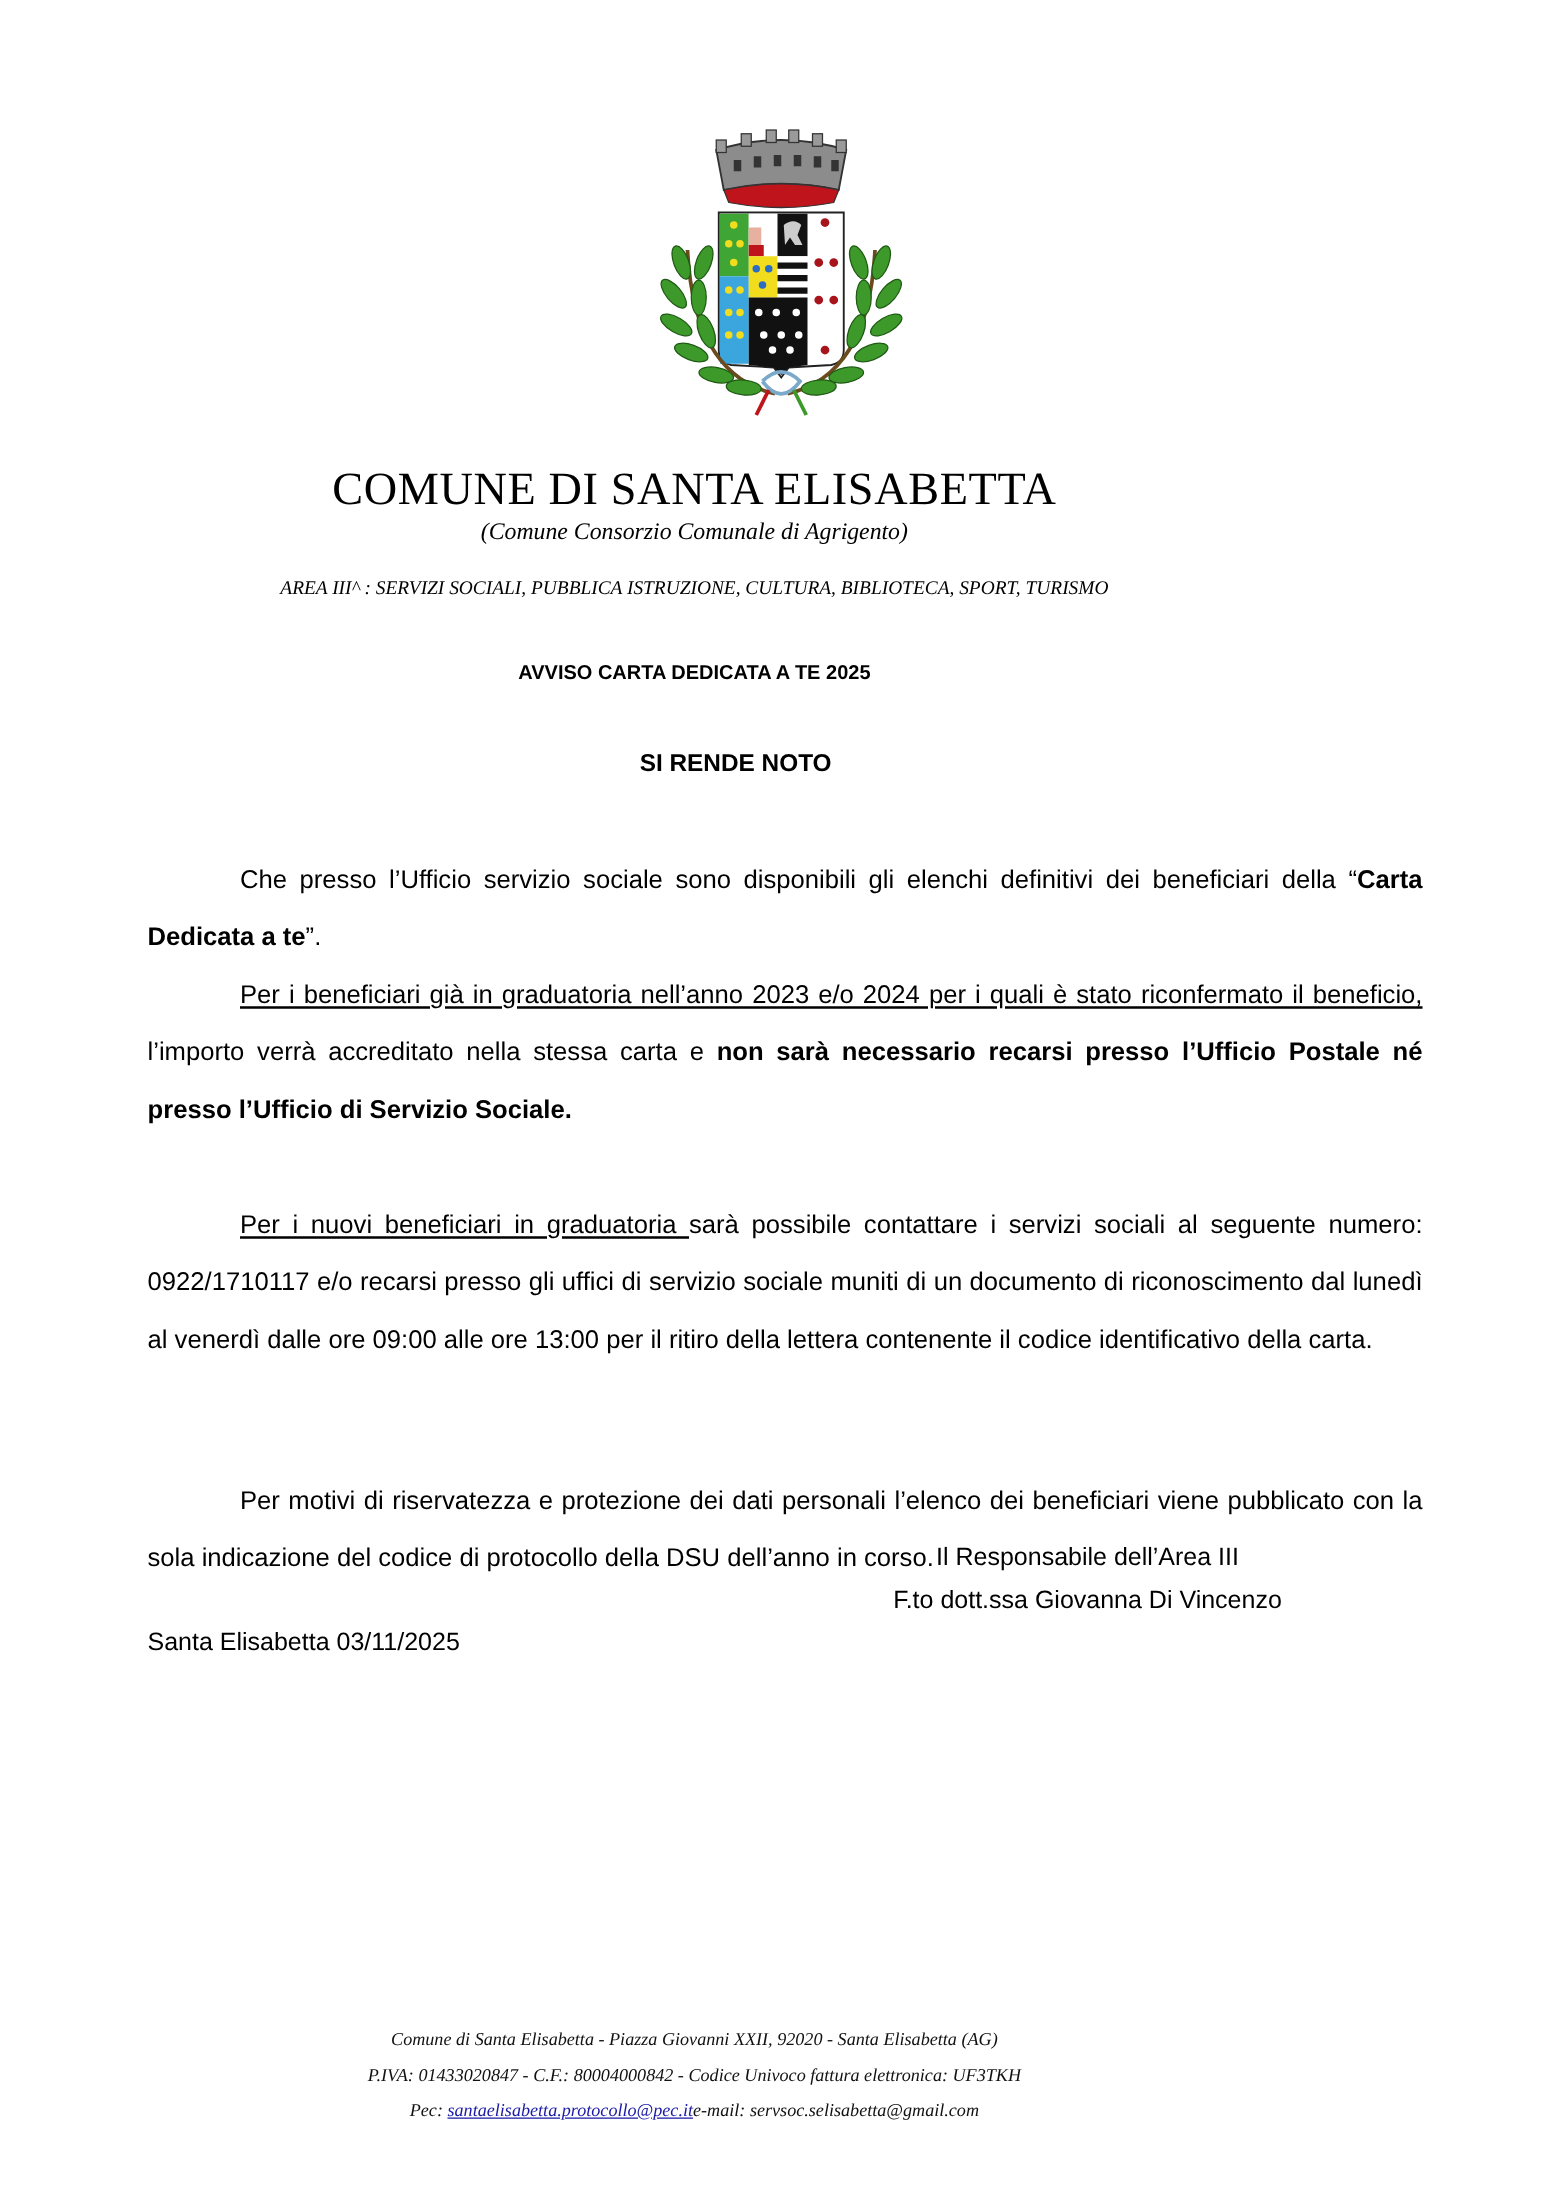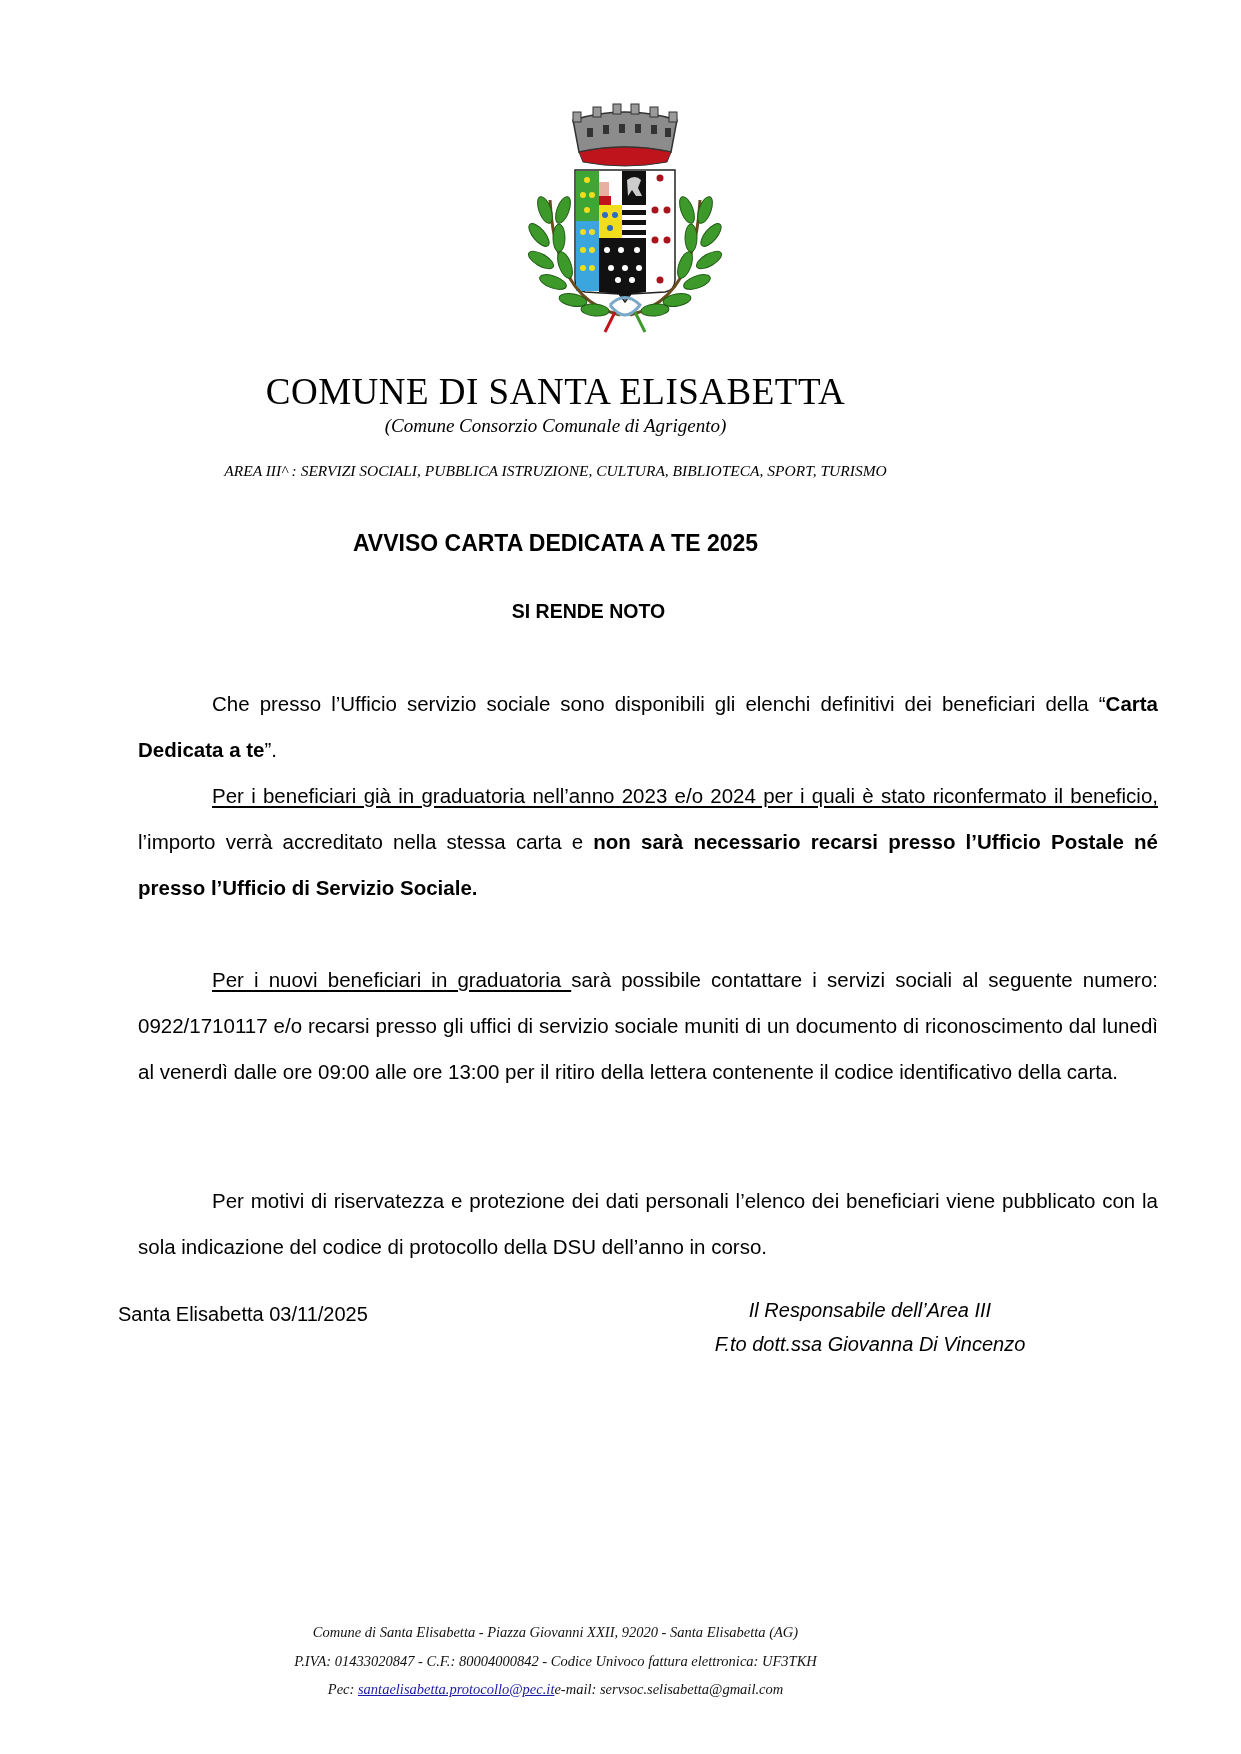--- a/index.html
+++ b/index.html
@@ -7,35 +7,35 @@
   .abs { position: absolute; }
   .serif { font-family: "Liberation Serif", "DejaVu Serif", serif; }
   .sans { font-family: "Liberation Sans", "DejaVu Sans", sans-serif; text-align: right; }
   .center { left: 0; width: 1111px; text-align: center; }
 
   #logo { left: 515px; top: 100px; width: 220px; height: 240px; }
 
   #title { top: 370px; font-size: 37px; letter-spacing: 0.5px; }
   #subtitle { top: 415px; font-size: 19px; font-style: italic; }
   #area { top: 462px; font-size: 15.5px; font-style: italic; }
-  #heading { top: 530px; font-size: 23px; font-weight: bold; text-align: center; }
+  #heading { top: 530px; font-size: 16px; font-weight: bold; text-align: center; }
   #noto { top: 600px; font-size: 19.5px; font-weight: bold; padding-left: 33px; }
 
   .body-text { left: 118px; width: 1020px; font-size: 20.5px; line-height: 46px; text-align: justify; }
-  .indent { text-indent: 74px; margin-left: 20px; }
+  .indent { text-indent: 74px; }
   #p1 { top: 681px; }
   #p2 { top: 773px; }
   #p3 { top: 957px; }
   #p4 { top: 1178px; }
   .line-last { text-align-last: left; }
   u { text-decoration: underline; text-underline-offset: 3px; }
   b { font-weight: bold; }
 
   #sign-left { left: 118px; top: 1303px; font-size: 20px; }
-  #sign-right { left: 690px; width: 360px; top: 1293px; font-size: 20px; text-align: center; line-height: 34px; font-style: italic; }
+  #sign-right { left: 690px; width: 360px; top: 1229px; font-size: 20px; text-align: center; line-height: 34px; }
 
   #footer { top: 1618px; font-size: 14.5px; font-style: italic; line-height: 28.5px; color: #111; }
   #footer a { color: #1a1aa6; text-decoration: underline; }
 </style>
 </head>
 <body>
 
 <svg id="logo" class="abs" viewBox="0 0 220 240">
 
   <g>

